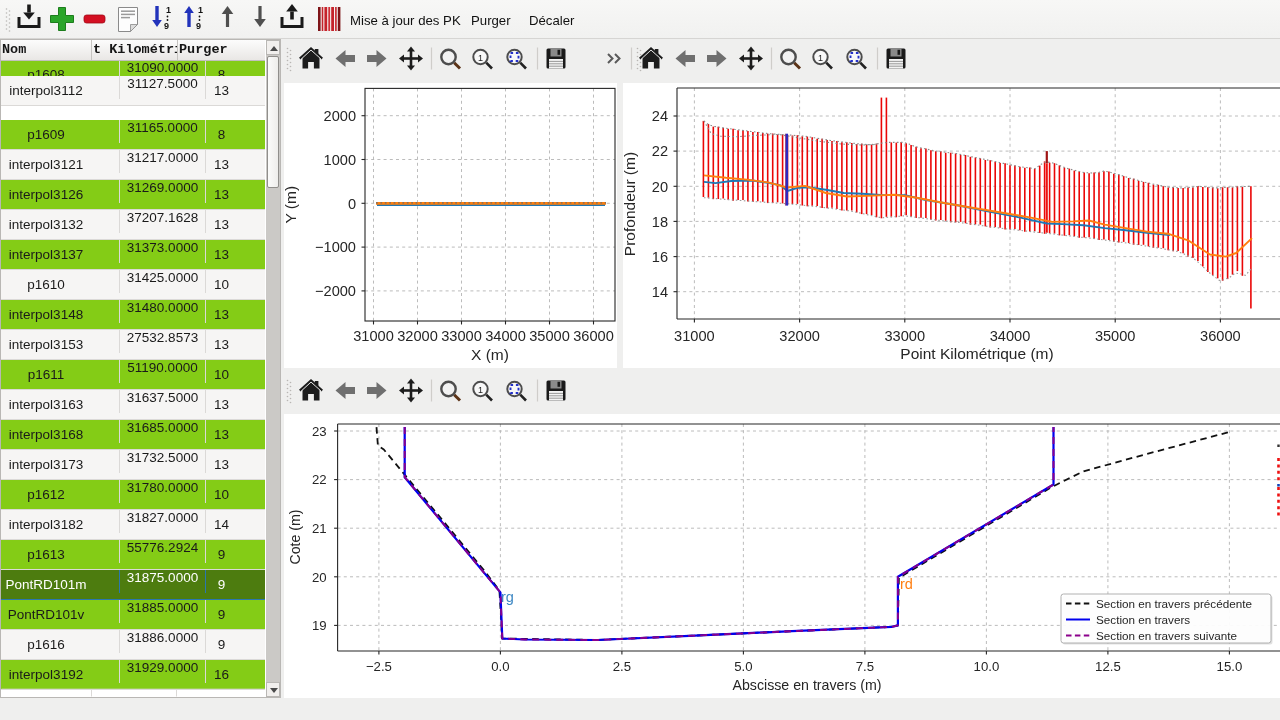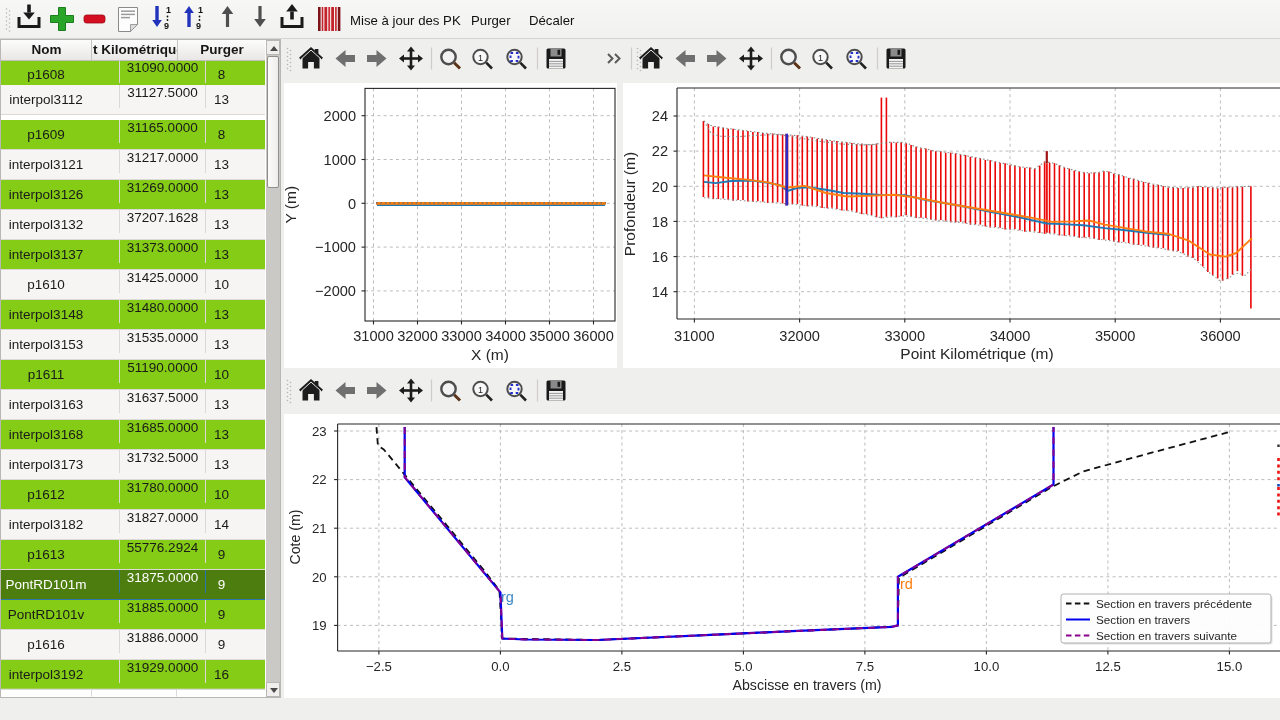--- a/index.html
+++ b/index.html
@@ -1,18 +1,18 @@
 <!DOCTYPE html>
 <html><head><meta charset="utf-8">
 <style>
 html,body{margin:0;padding:0;width:1280px;height:720px;overflow:hidden;background:#efefee;font-family:"Liberation Sans",sans-serif;}
 #topbar{position:absolute;left:0;top:0;width:1280px;height:38px;background:linear-gradient(#f7f7f6,#f1f1f0);border-bottom:1px solid #d6d5d3;}
 #tablewrap{position:absolute;left:0;top:39px;width:281px;height:659px;background:#ffffff;border:1px solid #b9b7b4;box-sizing:border-box;}
 #thead{position:absolute;left:1px;top:40px;width:264px;height:19.5px;background:linear-gradient(#fcfcfc,#e9e7e5);border-bottom:1px solid #c2c0bd;}
-#thead span{position:absolute;top:1.5px;font-weight:bold;font-size:13.5px;color:#161616;text-align:center;overflow:hidden;white-space:nowrap;}
+#thead span{position:absolute;top:1.5px;font-weight:bold;font-size:13.5px;color:#161616;text-align:left;overflow:hidden;white-space:nowrap;font-family:Liberation Mono, monospace;}
 .hc1{left:1px;width:89px;}
 .hc2{left:92px;width:84px;}
 .hc3{left:178px;width:86px;}
 .hsep{position:absolute;top:40px;height:19.5px;width:1px;background:#c6c4c1;}
 .row{position:absolute;left:1px;width:264px;height:30px;font-size:13.5px;color:#1a1a1a;border-bottom:1px solid #dbd9d7;box-sizing:border-box;}
 .row span{position:absolute;top:7px;text-align:center;white-space:nowrap;overflow:hidden;}
 .row .c1{left:1px;width:88px;}
 .row .c2{left:91px;width:85px;border-left:1px solid #dbd9d7;border-right:1px solid #dbd9d7;top:0;padding-top:0;height:23px;margin-left:27px;}
 .row .c3{left:177px;width:87px;}
 .odd{background:#84cc16;}
@@ -29,21 +29,21 @@
 <div id="topbar"></div>
 <div class="panel" style="left:284px;top:83px;width:333px;height:285px;"></div>
 <div class="panel" style="left:623px;top:83px;width:657px;height:285px;"></div>
 <div class="panel" style="left:284px;top:414px;width:996px;height:284px;"></div>
 <div id="tablewrap"></div>
 <div class="row odd" style="top:59.5px">
     <span class="c1">p1608</span>
     <span class="c2">31090.0000</span>
     <span class="c3">8</span>
   </div>
-<div class="row even" style="top:85px">
+<div class="row even" style="top:76px">
     <span class="c1">interpol3112</span>
     <span class="c2">31127.5000</span>
     <span class="c3">13</span>
   </div>
 <div class="row odd" style="top:119.5px">
     <span class="c1">p1609</span>
     <span class="c2">31165.0000</span>
     <span class="c3">8</span>
   </div>
 <div class="row even" style="top:149.5px">
@@ -71,21 +71,21 @@
     <span class="c2">31425.0000</span>
     <span class="c3">10</span>
   </div>
 <div class="row odd" style="top:299.5px">
     <span class="c1">interpol3148</span>
     <span class="c2">31480.0000</span>
     <span class="c3">13</span>
   </div>
 <div class="row even" style="top:329.5px">
     <span class="c1">interpol3153</span>
-    <span class="c2">31535.0000</span>
+    <span class="c2">27532.8573</span>
     <span class="c3">13</span>
   </div>
 <div class="row odd" style="top:359.5px">
     <span class="c1">p1611</span>
     <span class="c2">51190.0000</span>
     <span class="c3">10</span>
   </div>
 <div class="row even" style="top:389.5px">
     <span class="c1">interpol3163</span>
     <span class="c2">31637.5000</span>

